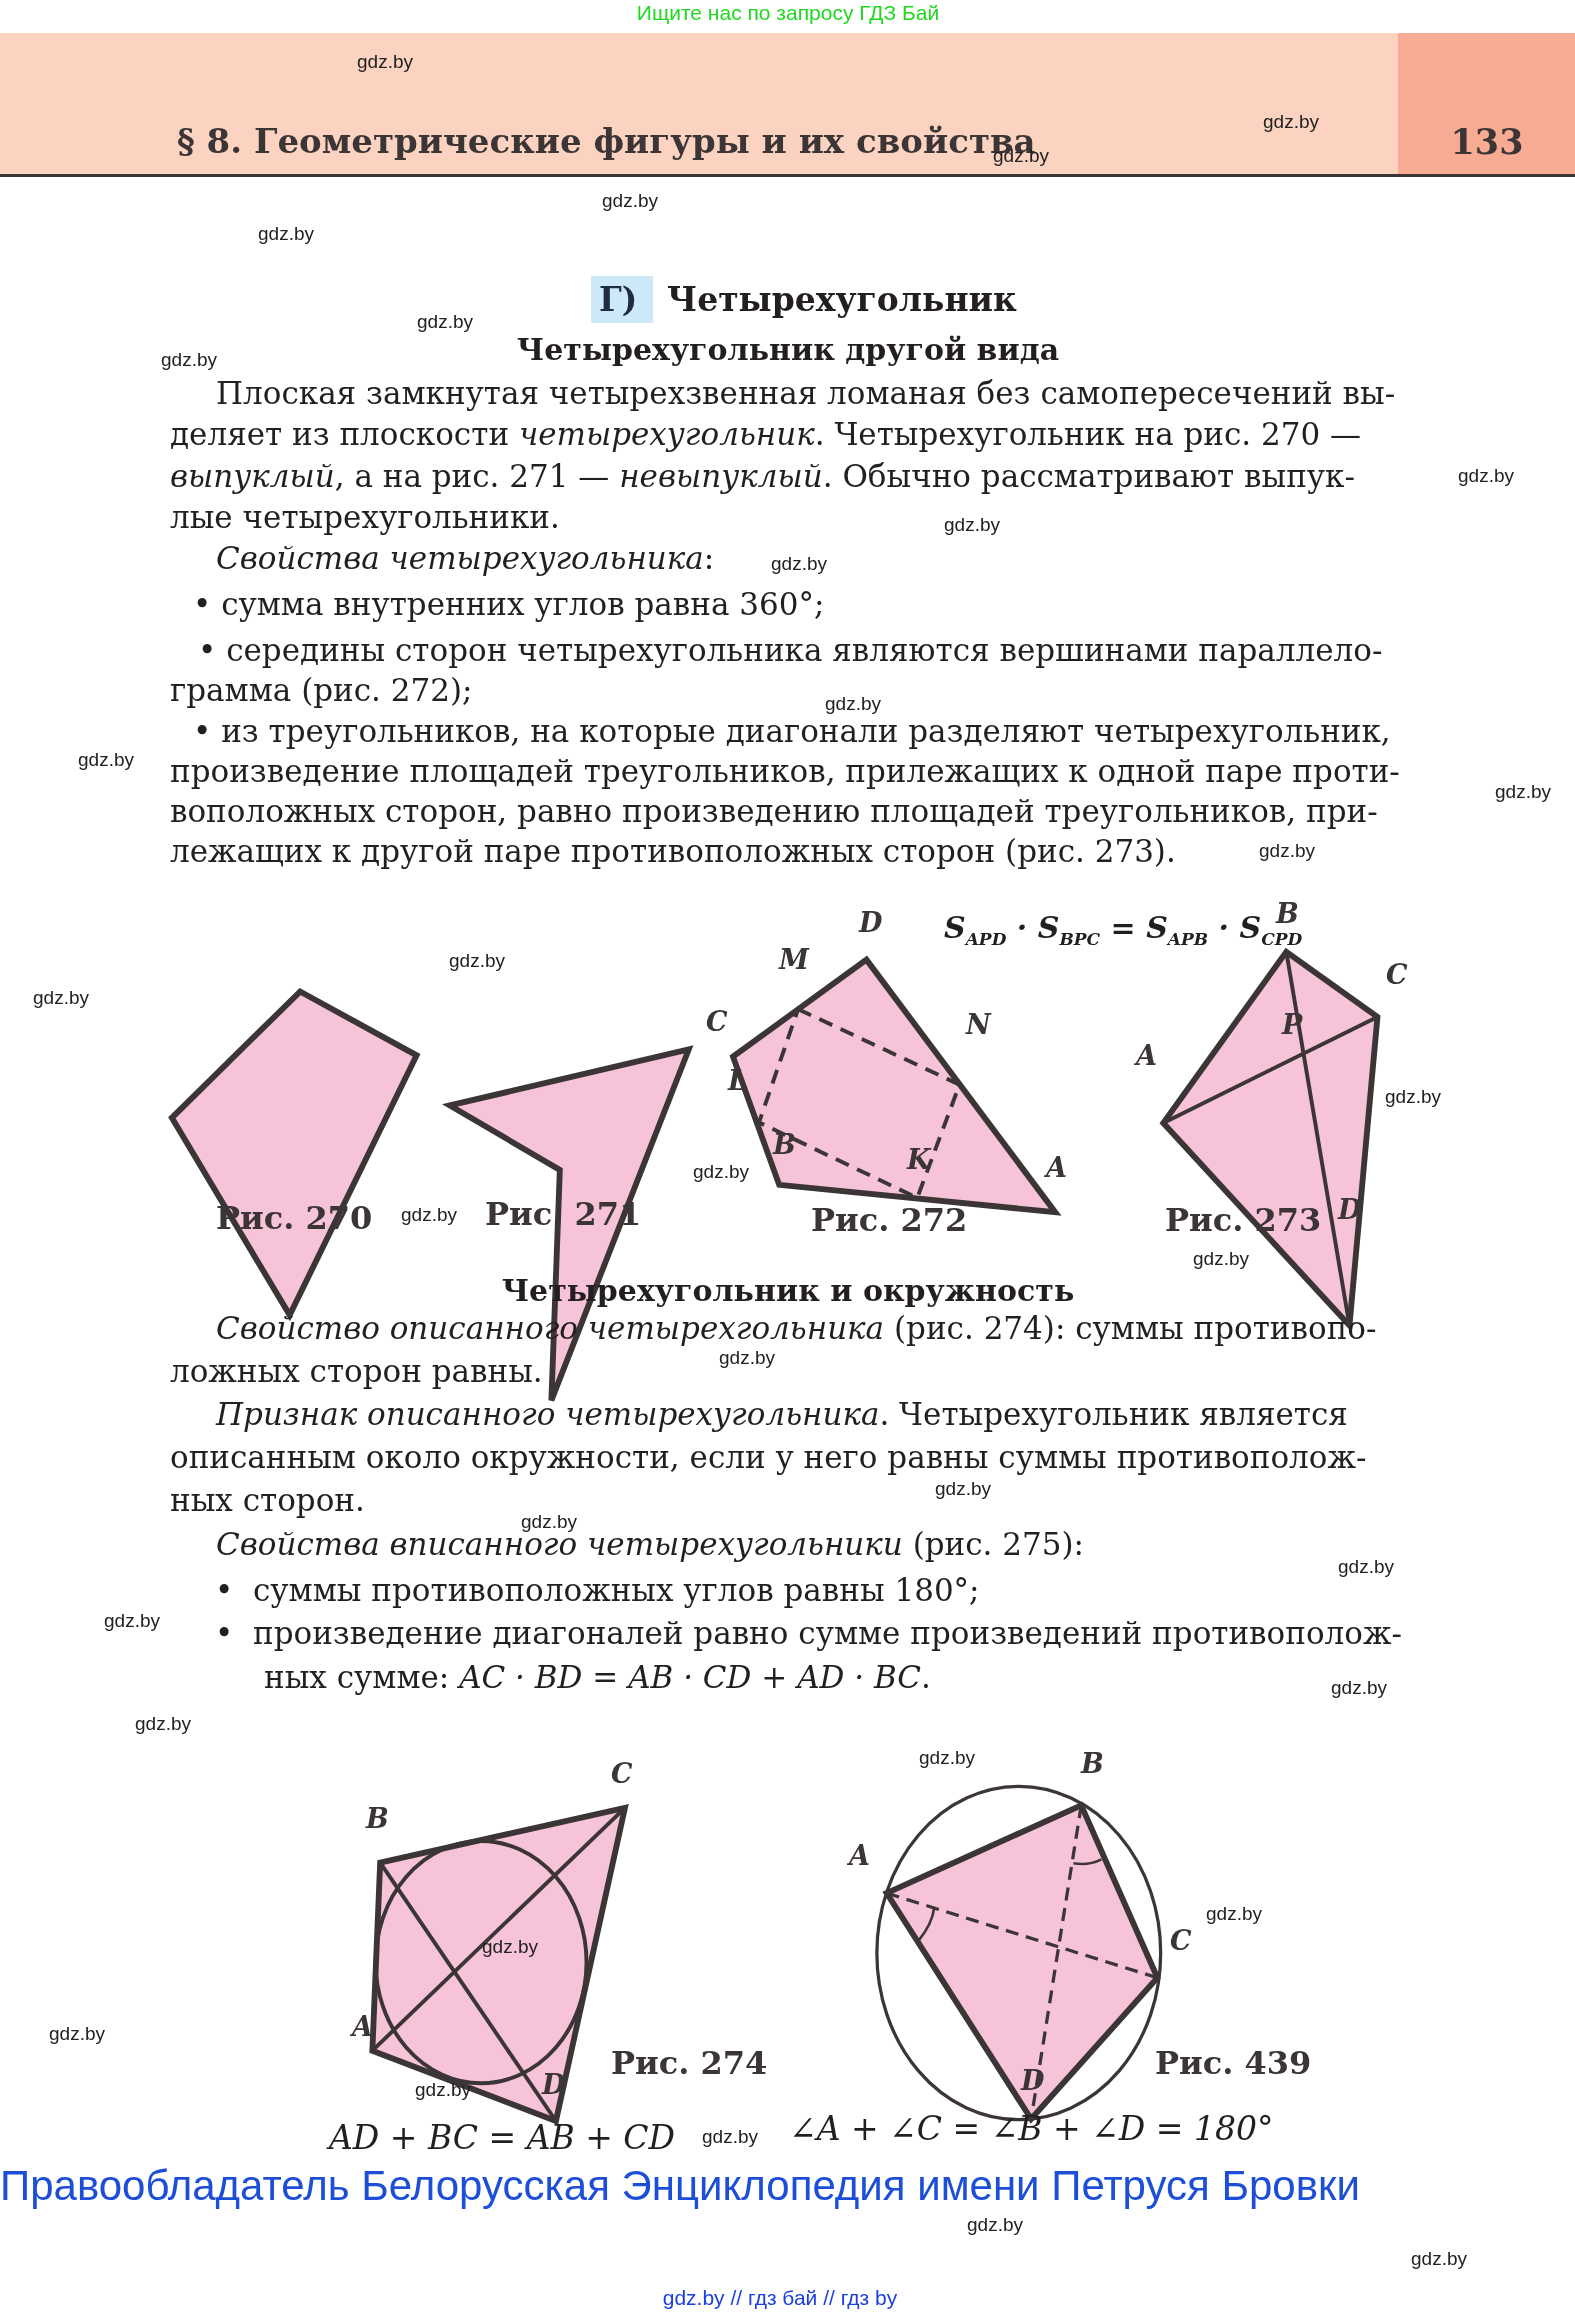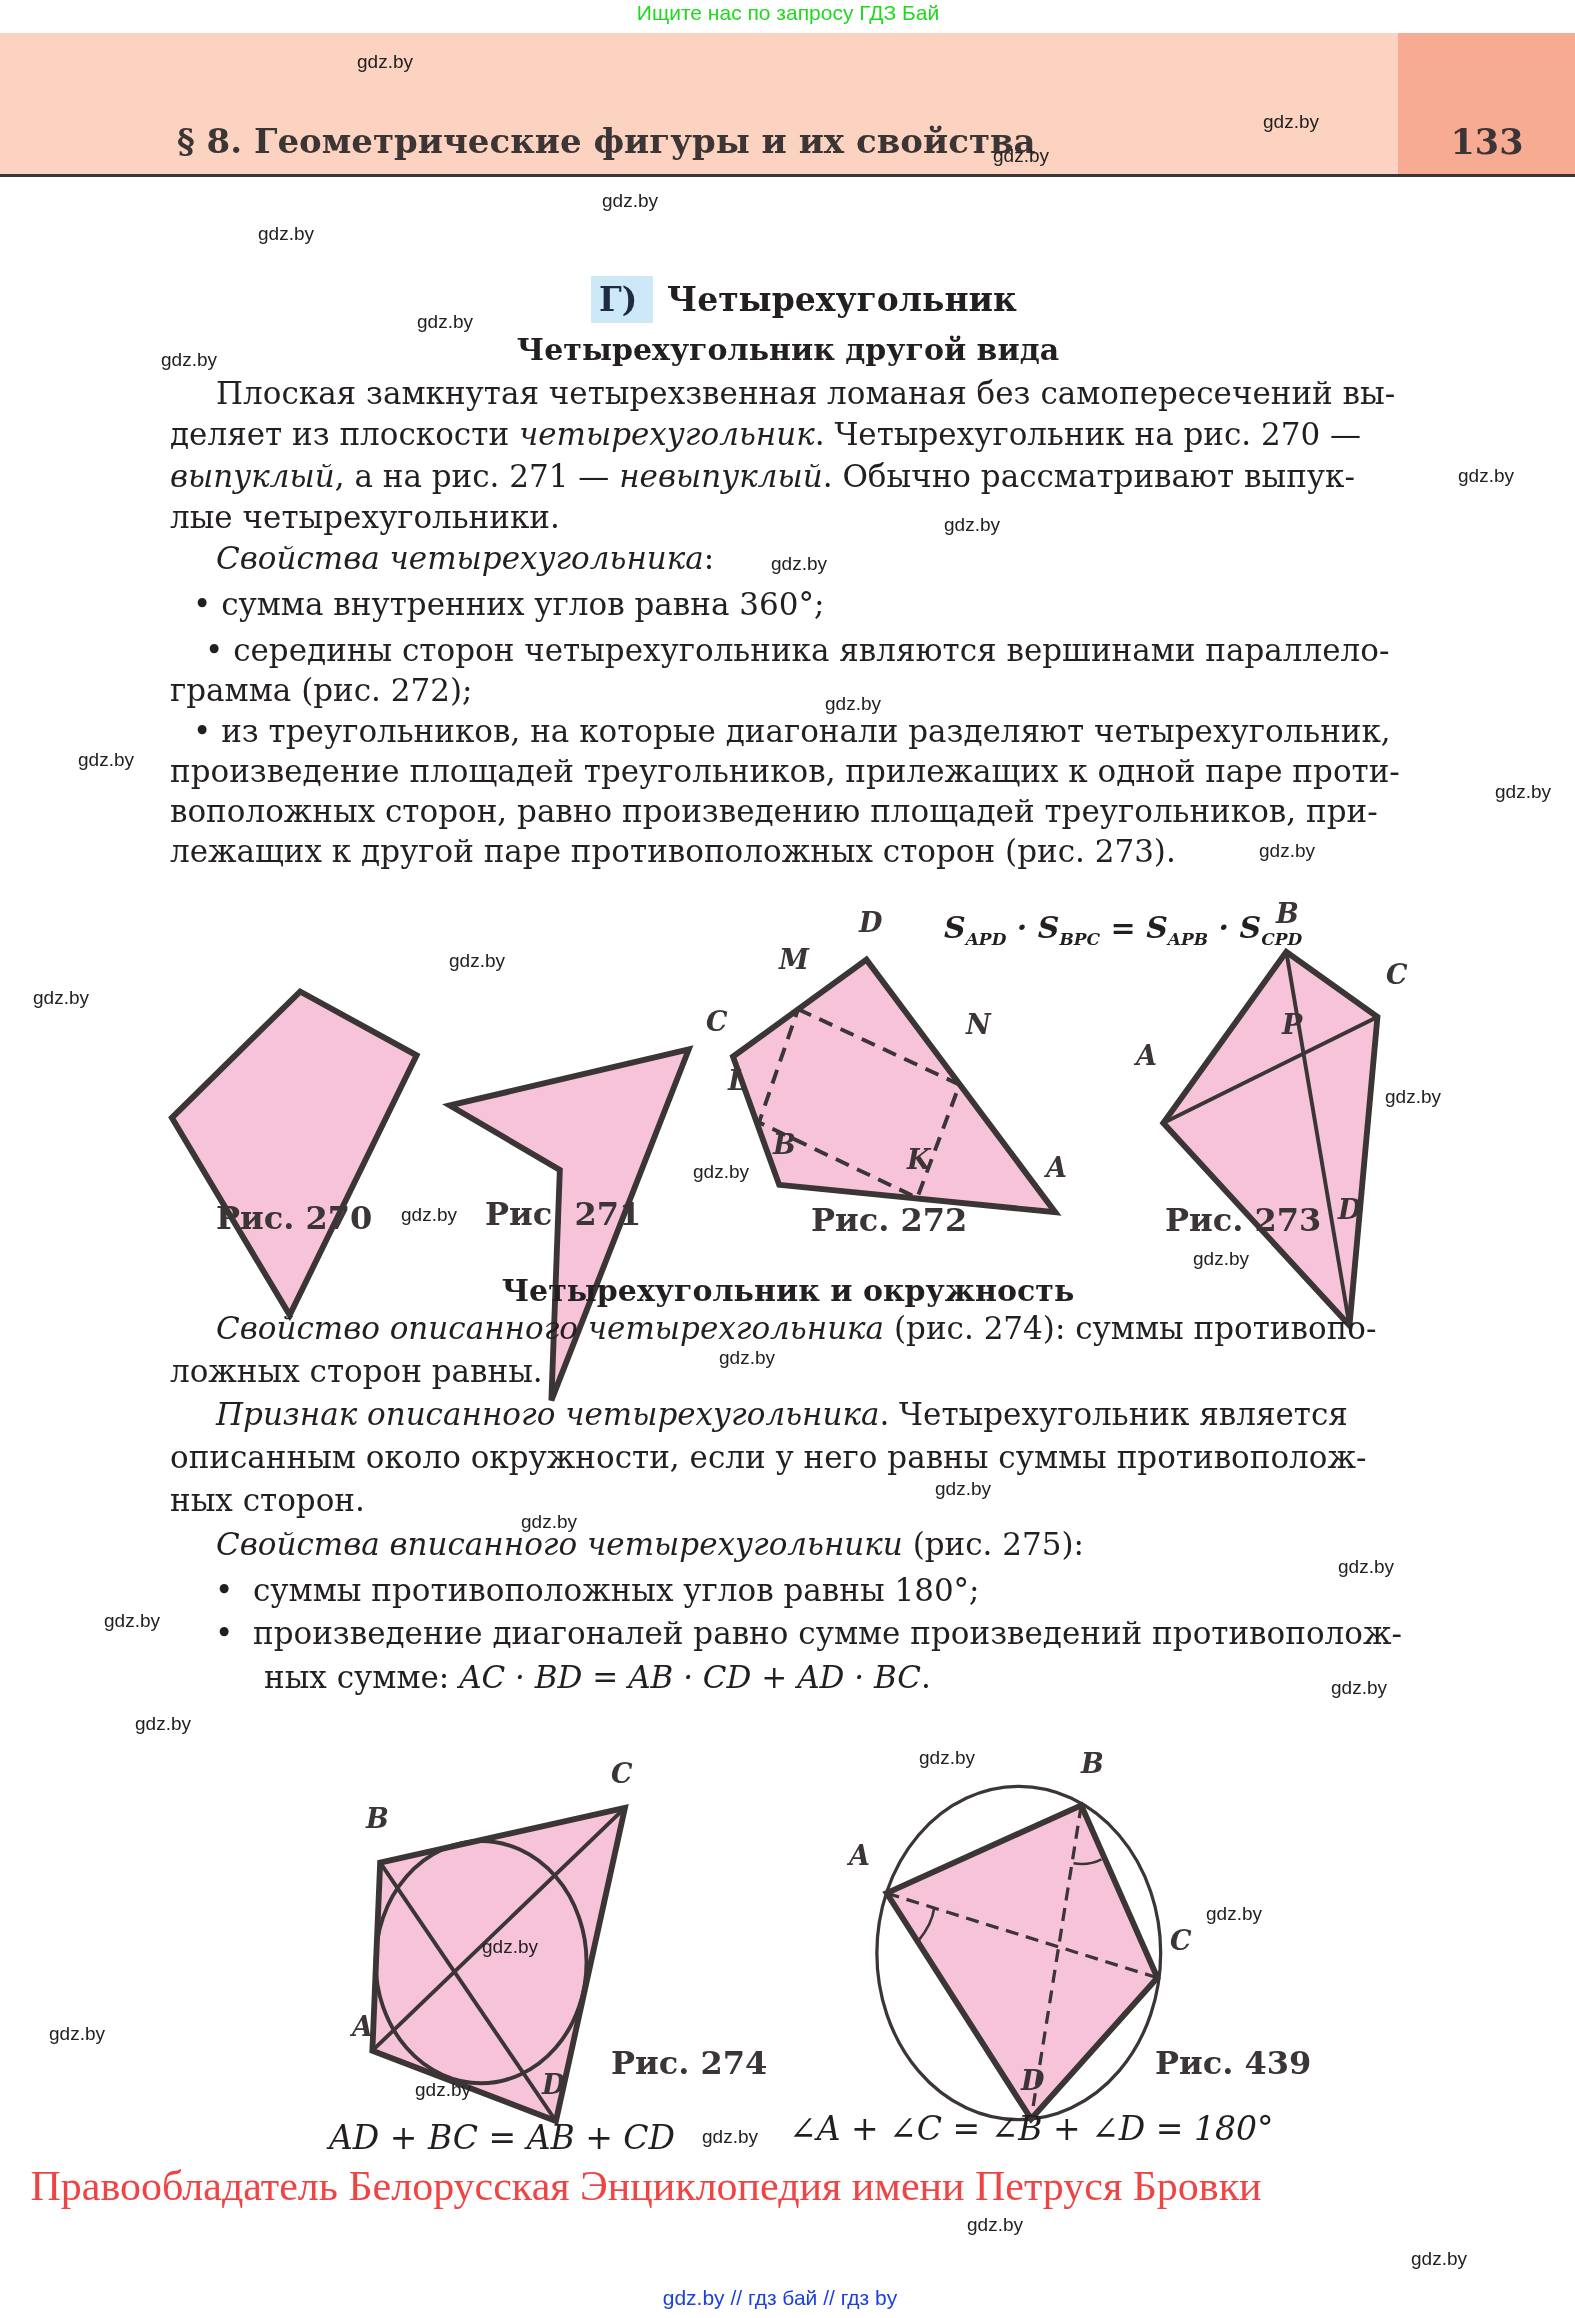--- a/index.html
+++ b/index.html
@@ -17,22 +17,22 @@
   .section-badge { left: 591px; top: 276px; width: 62px; height: 47px; background: #cde9f8; }
   .section-letter { left: 599px; top: 280px; font-size: 33px; font-weight: bold; color: #1f2a44; }
   .section-title { left: 667px; top: 280px; font-size: 33px; font-weight: bold; }
   .subhead { font-size: 30px; font-weight: bold; left: 0; width: 1576px; text-align: center; }
   .line { font-size: 31px; left: 170px; }
   .line.ind { left: 216px; }
   .it { font-style: italic; }
   .cap { font-size: 32px; font-weight: bold; color: #3b3536; }
   .lbl { font-size: 27px; font-style: italic; font-weight: bold; color: #3b3536; }
   .formula { font-size: 33px; font-style: italic; color: #231f20; }
-  .pink-wm { left: 0; width: 1292px; text-align: center; top: 2162px; font-family: Liberation Serif, serif;
-             font-size: 42px; color: #ef4444; }
+  .pink-wm { left: 0; width: 1292px; text-align: center; top: 2162px; font-family: Liberation Sans, sans-serif;
+             font-size: 42px; color: #1d4ed8; }
   .footer-links { left: 0; width: 1560px; text-align: center; top: 2286px; font-family: "Liberation Sans", sans-serif;
                   font-size: 21px; color: #1b3fe0; }
   svg.figs { position: absolute; left: 0; top: 0; }
   .sub { font-size: 17px; vertical-align: -6.5px; }
 </style>
 </head>
 <body>
 
 <div class="abs top-banner">Ищите нас по запросу ГДЗ Бай</div>
 
@@ -59,21 +59,21 @@
 </div>
 <div class="abs line" style="top:499px">
   <span>лые четырехугольники.</span>
 </div>
 
 <div class="abs line ind" style="top:540px">
   <span class="it">Свойства четырехугольника</span><span>:</span>
 </div>
 
 <div class="abs line" style="top:586px; left:193px">• <span>сумма внутренних углов равна 360°;</span></div>
-<div class="abs line" style="top:632px; left:205px">• <span>середины сторон четырехугольника являются вершинами параллело-</span></div>
+<div class="abs line" style="top:632px; left:198px">• <span>середины сторон четырехугольника являются вершинами параллело-</span></div>
 <div class="abs line" style="top:672px">грамма (рис. 272);</div>
 <div class="abs line" style="top:713px; left:193px">• <span>из треугольников, на которые диагонали разделяют четырехугольник,</span></div>
 <div class="abs line" style="top:753px">произведение площадей треугольников, прилежащих к одной паре проти-</div>
 <div class="abs line" style="top:793px">воположных сторон, равно произведению площадей треугольников, при-</div>
 <div class="abs line" style="top:833px">лежащих к другой паре противоположных сторон (рис. 273).</div>
 
 <svg class="figs" width="1576" height="2319" viewBox="0 0 2421 3562">
   <g stroke="#3b3536" stroke-width="9" fill="#f7c3d8" stroke-linejoin="miter">
 
     <polygon points="461,1523 640,1621 445,2020 264,1717"></polygon>

